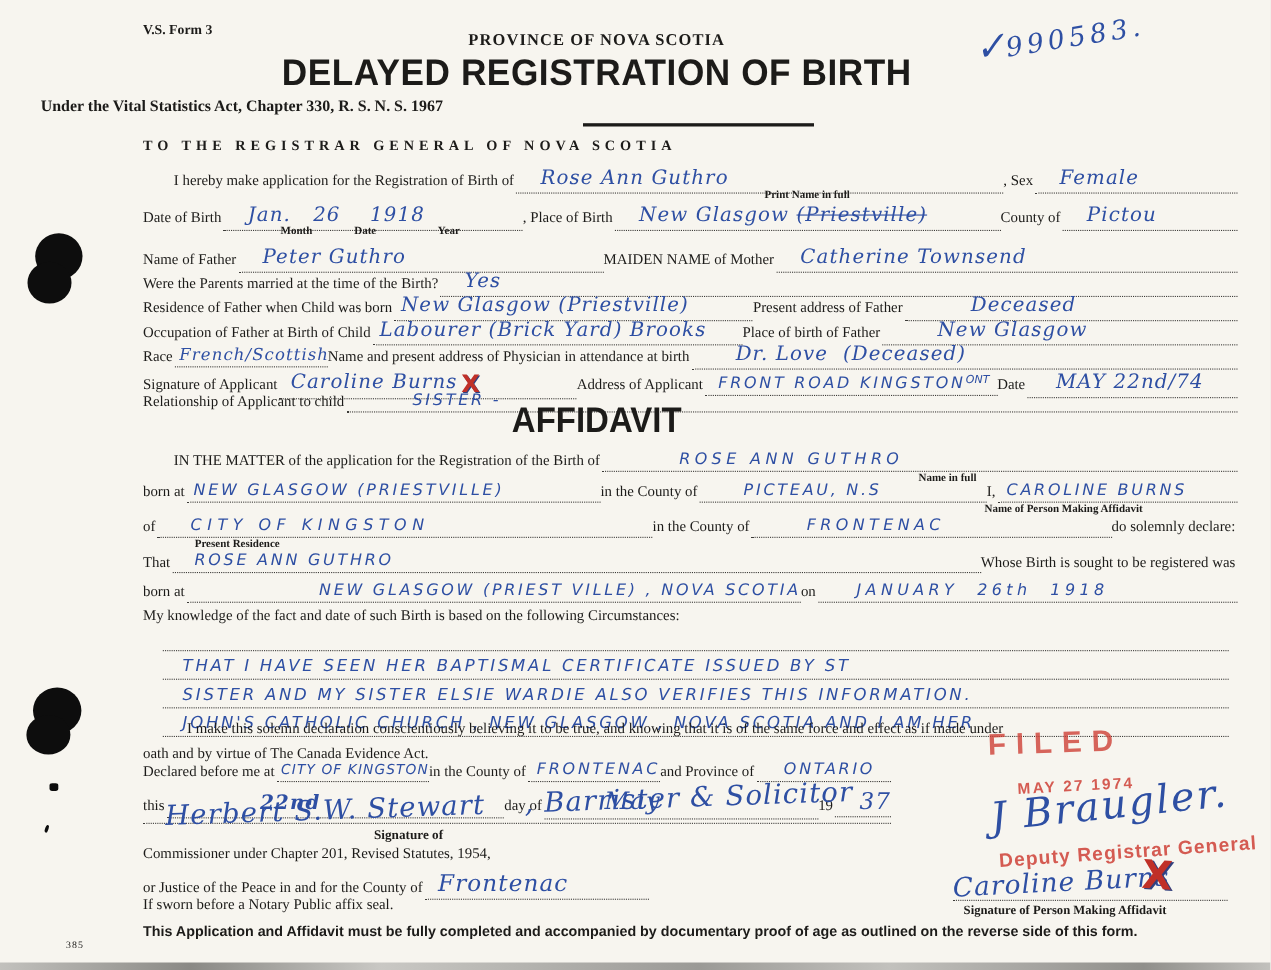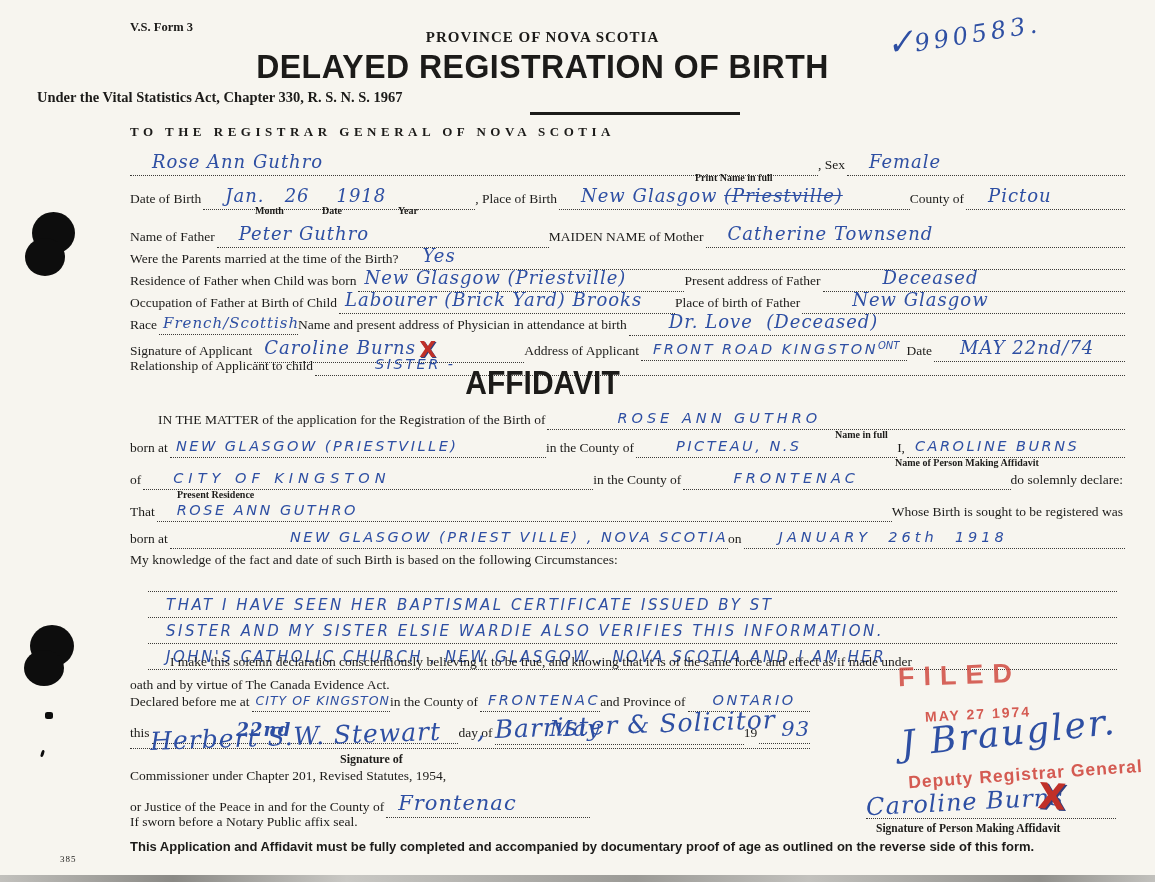--- a/index.html
+++ b/index.html
@@ -102,20 +102,21 @@
 
   <div class="form-no">V.S. Form 3</div>
   <div class="province">PROVINCE OF NOVA SCOTIA</div>
   <div class="title">DELAYED REGISTRATION OF BIRTH</div>
   <div class="subtitle">Under the Vital Statistics Act, Chapter 330, R. S. N. S. 1967</div>
   <div class="title-rule"></div>
   <div class="regnum"><span class="chk">✓</span><span>990583.</span></div>
   <div class="addressee">TO THE REGISTRAR GENERAL OF NOVA SCOTIA</div>
 
   <div class="row" style="top:152px;">
+    <span class="lbl" style="padding-left:28px;">I hereby make application for the Registration of Birth of</span>
     <span class="fld grow" style="flex:2.6;"><span class="hw">Rose Ann Guthro</span></span>
     <span class="lbl">, Sex</span>
     <span class="fld grow" style="flex:1;"><span class="hw">Female</span></span>
   </div>
   <div class="hint" style="left:695px;top:172px;">Print Name in full</div>
 
   <div class="row" style="top:186px;">
     <span class="lbl">Date of Birth</span>
     <span class="fld" style="width:250px;"><span class="hw">Jan.   26    1918</span></span>
     <span class="lbl">, Place of Birth</span>
@@ -238,21 +239,21 @@
     <span class="lbl">and Province of</span>
     <span class="fld" style="width:165px;padding-left:25px;"><span class="hw-caps">ONTARIO</span></span>
   </div>
 
   <div class="row" style="top:716px;right:345px;">
     <span class="lbl">this</span>
     <span class="fld" style="width:240px;padding-left:85px;font-weight:bold;"><span class="hw">22nd</span></span>
     <span class="lbl">day of</span>
     <span class="fld" style="width:210px;padding-left:55px;"><span class="hw" style="font-size:22px;">May</span></span>
     <span class="lbl">19</span>
-    <span class="fld grow"><span class="hw" style="font-size:21px;">93</span></span>
+    <span class="fld grow"><span class="hw" style="font-size:21px;">37</span></span>
   </div>
 
   <div class="sigline">
     <span class="hw sig-hw">Herbert S.W. Stewart    , Barrister &amp; Solicitor</span>
   </div>
   <div class="hint" style="left:340px;top:752px;font-size:12px;">Signature of</div>
 
   <div class="plain" style="top:768px;">Commissioner under Chapter 201, Revised Statutes, 1954,</div>
   <div class="row" style="top:791px;right:565px;">
     <span class="lbl">or Justice of the Peace in and for the County of</span>

